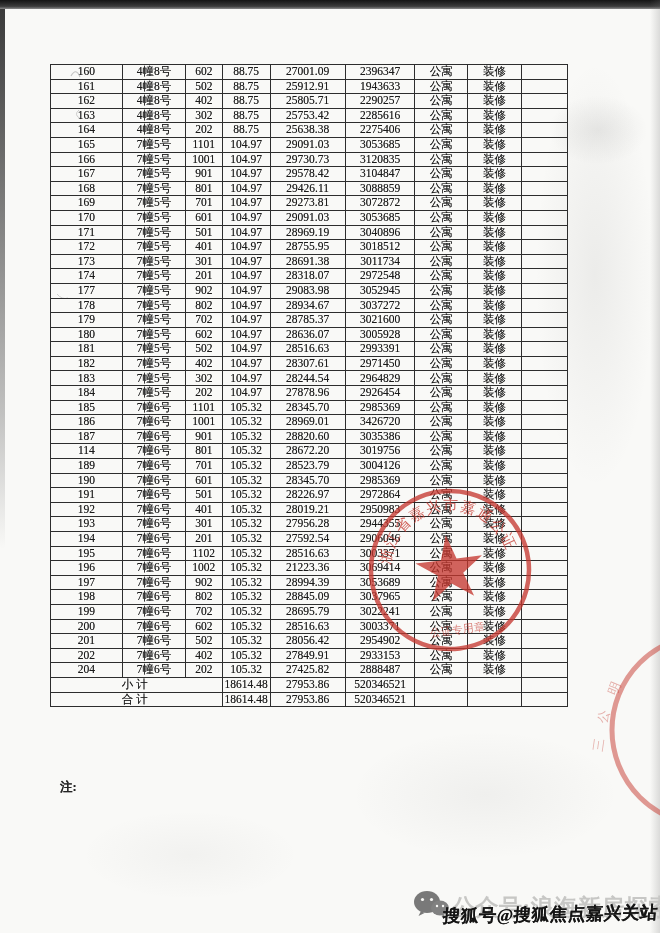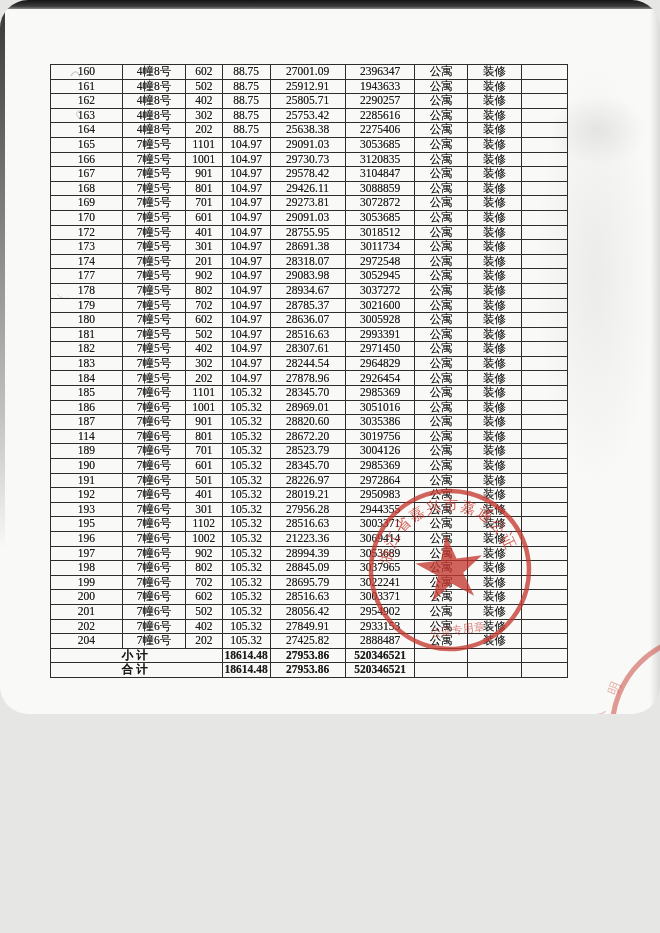--- a/index.html
+++ b/index.html
@@ -1,35 +1,35 @@
 <!DOCTYPE html>
 <html><head>
 <meta charset="utf-8">
 <style>
   html,body{margin:0;padding:0;background:#e6e6e4;}
-  .page{position:relative;width:660px;height:714px;background:#f9f9f7;overflow:hidden;
-        font-family:"Liberation Serif","DejaVu Serif",serif;border-radius:28px;}
+  .page{position:relative;width:660px;height:933px;background:#f9f9f7;overflow:hidden;
+        font-family:"Liberation Serif","DejaVu Serif",serif;}
   .edge-top{position:absolute;left:0;top:0;width:660px;height:9px;
             background:linear-gradient(180deg,#141414 0%,#3c3c3c 70%,#8a8a8a 100%);}
   .edge-left{position:absolute;left:0;top:9px;width:5px;height:540px;
              background:linear-gradient(180deg,rgba(25,25,25,.85),rgba(90,90,90,.35) 75%,rgba(120,120,120,0));}
   .edge-right{position:absolute;right:0;top:0;width:10px;height:933px;
               background:linear-gradient(90deg,rgba(120,120,120,0),rgba(110,110,110,.22));}
   .blotch{position:absolute;border-radius:50%;pointer-events:none;}
   .b1{left:535px;top:60px;width:120px;height:430px;background:radial-gradient(ellipse,rgba(60,60,60,.07),rgba(0,0,0,0) 70%);}
   .b2{left:350px;top:730px;width:270px;height:130px;background:radial-gradient(ellipse,rgba(60,60,60,.05),rgba(0,0,0,0) 70%);}
   .b3{left:80px;top:810px;width:220px;height:90px;background:radial-gradient(ellipse,rgba(60,60,60,.04),rgba(0,0,0,0) 70%);}
   .b4{left:548px;top:95px;width:100px;height:70px;background:radial-gradient(ellipse,rgba(60,60,60,.09),rgba(0,0,0,0) 70%);}
 
   table.price{position:absolute;left:50px;top:64px;width:518px;border-collapse:collapse;table-layout:fixed;}
   table.price td{border:1.5px solid #2d2d2d;height:13.6px;padding:0 1px;font-size:11.5px;line-height:1;
      text-align:center;color:#1b1b1b;white-space:nowrap;overflow:hidden;
      text-shadow:0 0 .4px rgba(0,0,0,.55);}
-  td.sum-label{font-weight:bold;letter-spacing:3px;}
-  td.sum-val{font-weight:bold;}
+  td.sum-label{font-weight:normal;letter-spacing:3px;}
+  td.sum-val{font-weight:normal;}
 
   .note{position:absolute;left:60px;top:779px;font-size:12.5px;font-weight:bold;color:#242424;
         text-shadow:0 0 .4px rgba(0,0,0,.5);}
 
   .seal{position:absolute;left:362px;top:482px;width:176px;height:176px;filter:blur(.4px);opacity:.9;}
   .seal2{position:absolute;left:560px;top:628px;width:100px;height:210px;filter:blur(.5px);}
 
   .pencil{position:absolute;left:55px;top:62px;width:60px;height:260px;opacity:.55;}
 
   .footer-gray{position:absolute;left:452px;top:892px;font-size:23px;font-weight:bold;color:#c7c7c5;
@@ -186,20 +186,31 @@
           <td>7幢5号</td>
           <td>601</td>
           <td>104.97</td>
           <td>29091.03</td>
           <td>3053685</td>
           <td>公寓</td>
           <td>装修</td>
           <td></td>
         </tr>
         <tr>
+          <td>171</td>
+          <td>7幢5号</td>
+          <td>501</td>
+          <td>104.97</td>
+          <td>28969.19</td>
+          <td>3040896</td>
+          <td>公寓</td>
+          <td>装修</td>
+          <td></td>
+        </tr>
+        <tr>
           <td>172</td>
           <td>7幢5号</td>
           <td>401</td>
           <td>104.97</td>
           <td>28755.95</td>
           <td>3018512</td>
           <td>公寓</td>
           <td>装修</td>
           <td></td>
         </tr>
@@ -323,21 +334,21 @@
           <td>公寓</td>
           <td>装修</td>
           <td></td>
         </tr>
         <tr>
           <td>186</td>
           <td>7幢6号</td>
           <td>1001</td>
           <td>105.32</td>
           <td>28969.01</td>
-          <td>3051016</td>
+          <td>3426720</td>
           <td>公寓</td>
           <td>装修</td>
           <td></td>
         </tr>
         <tr>
           <td>187</td>
           <td>7幢6号</td>
           <td>901</td>
           <td>105.32</td>
           <td>28820.60</td>
@@ -401,20 +412,31 @@
           <td>装修</td>
           <td></td>
         </tr>
         <tr>
           <td>193</td>
           <td>7幢6号</td>
           <td>301</td>
           <td>105.32</td>
           <td>27956.28</td>
           <td>2944355</td>
+          <td>公寓</td>
+          <td>装修</td>
+          <td></td>
+        </tr>
+        <tr>
+          <td>194</td>
+          <td>7幢6号</td>
+          <td>201</td>
+          <td>105.32</td>
+          <td>27592.54</td>
+          <td>2906046</td>
           <td>公寓</td>
           <td>装修</td>
           <td></td>
         </tr>
         <tr>
           <td>195</td>
           <td>7幢6号</td>
           <td>1102</td>
           <td>105.32</td>
           <td>28516.63</td>

